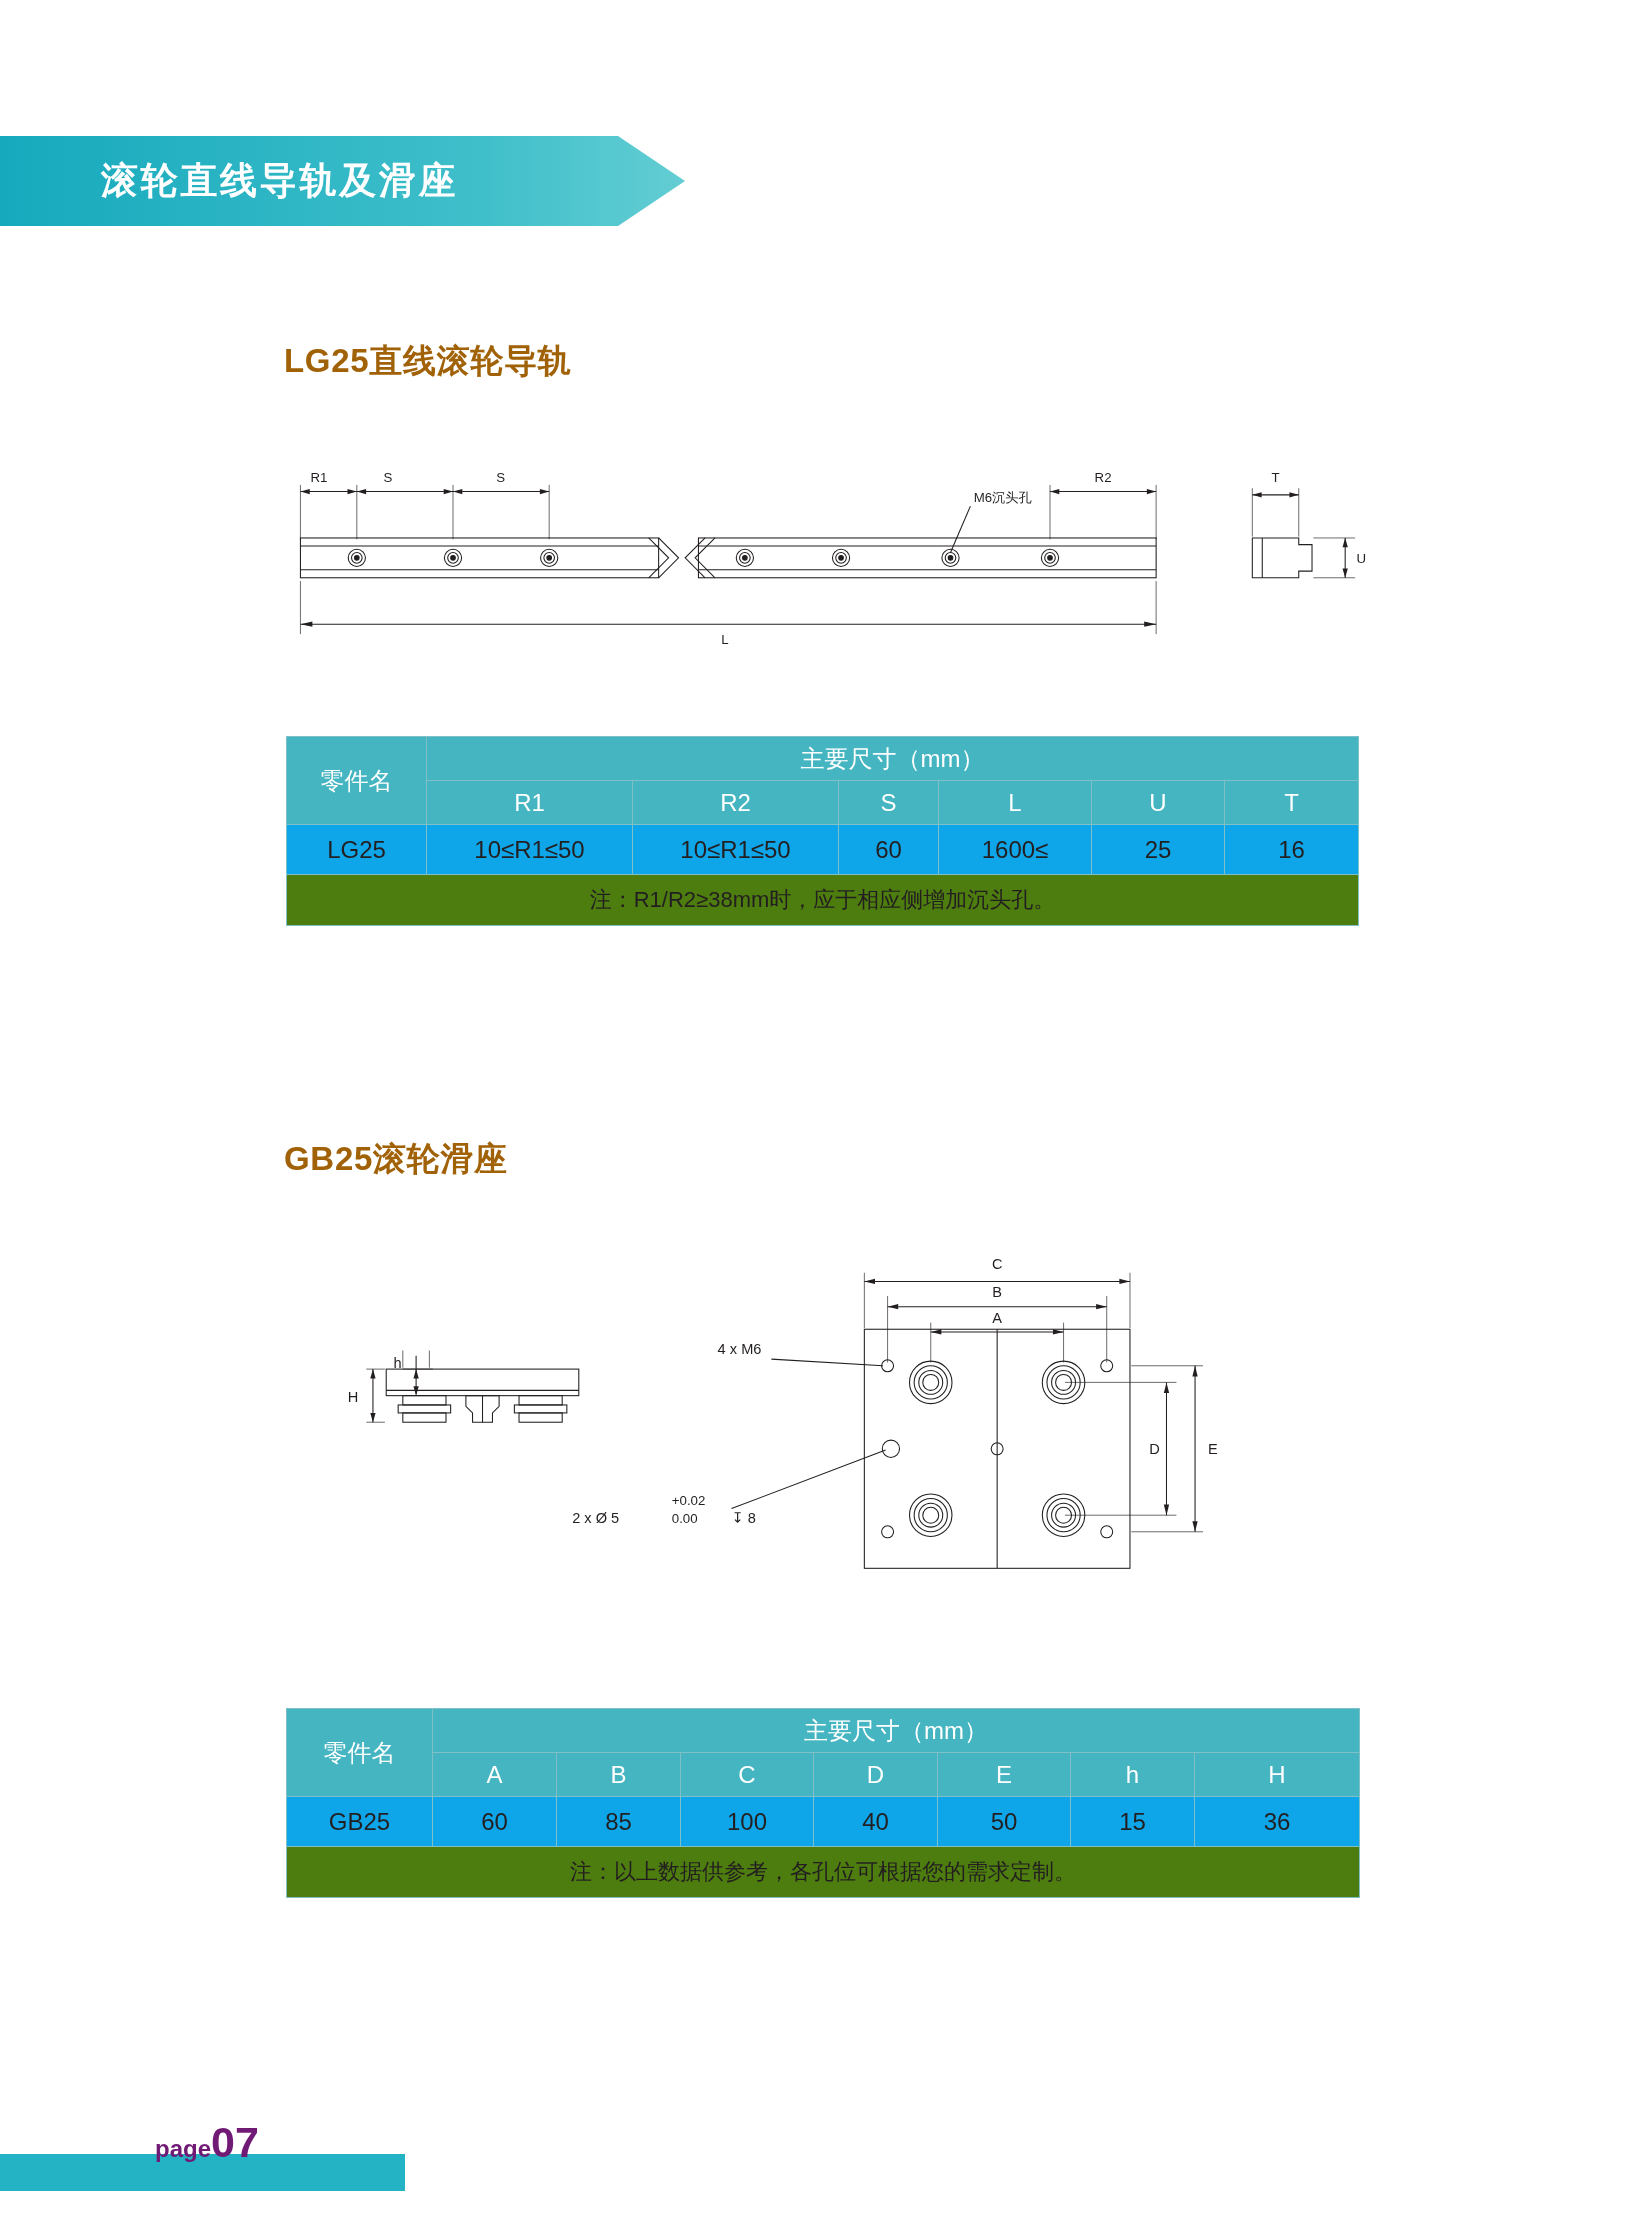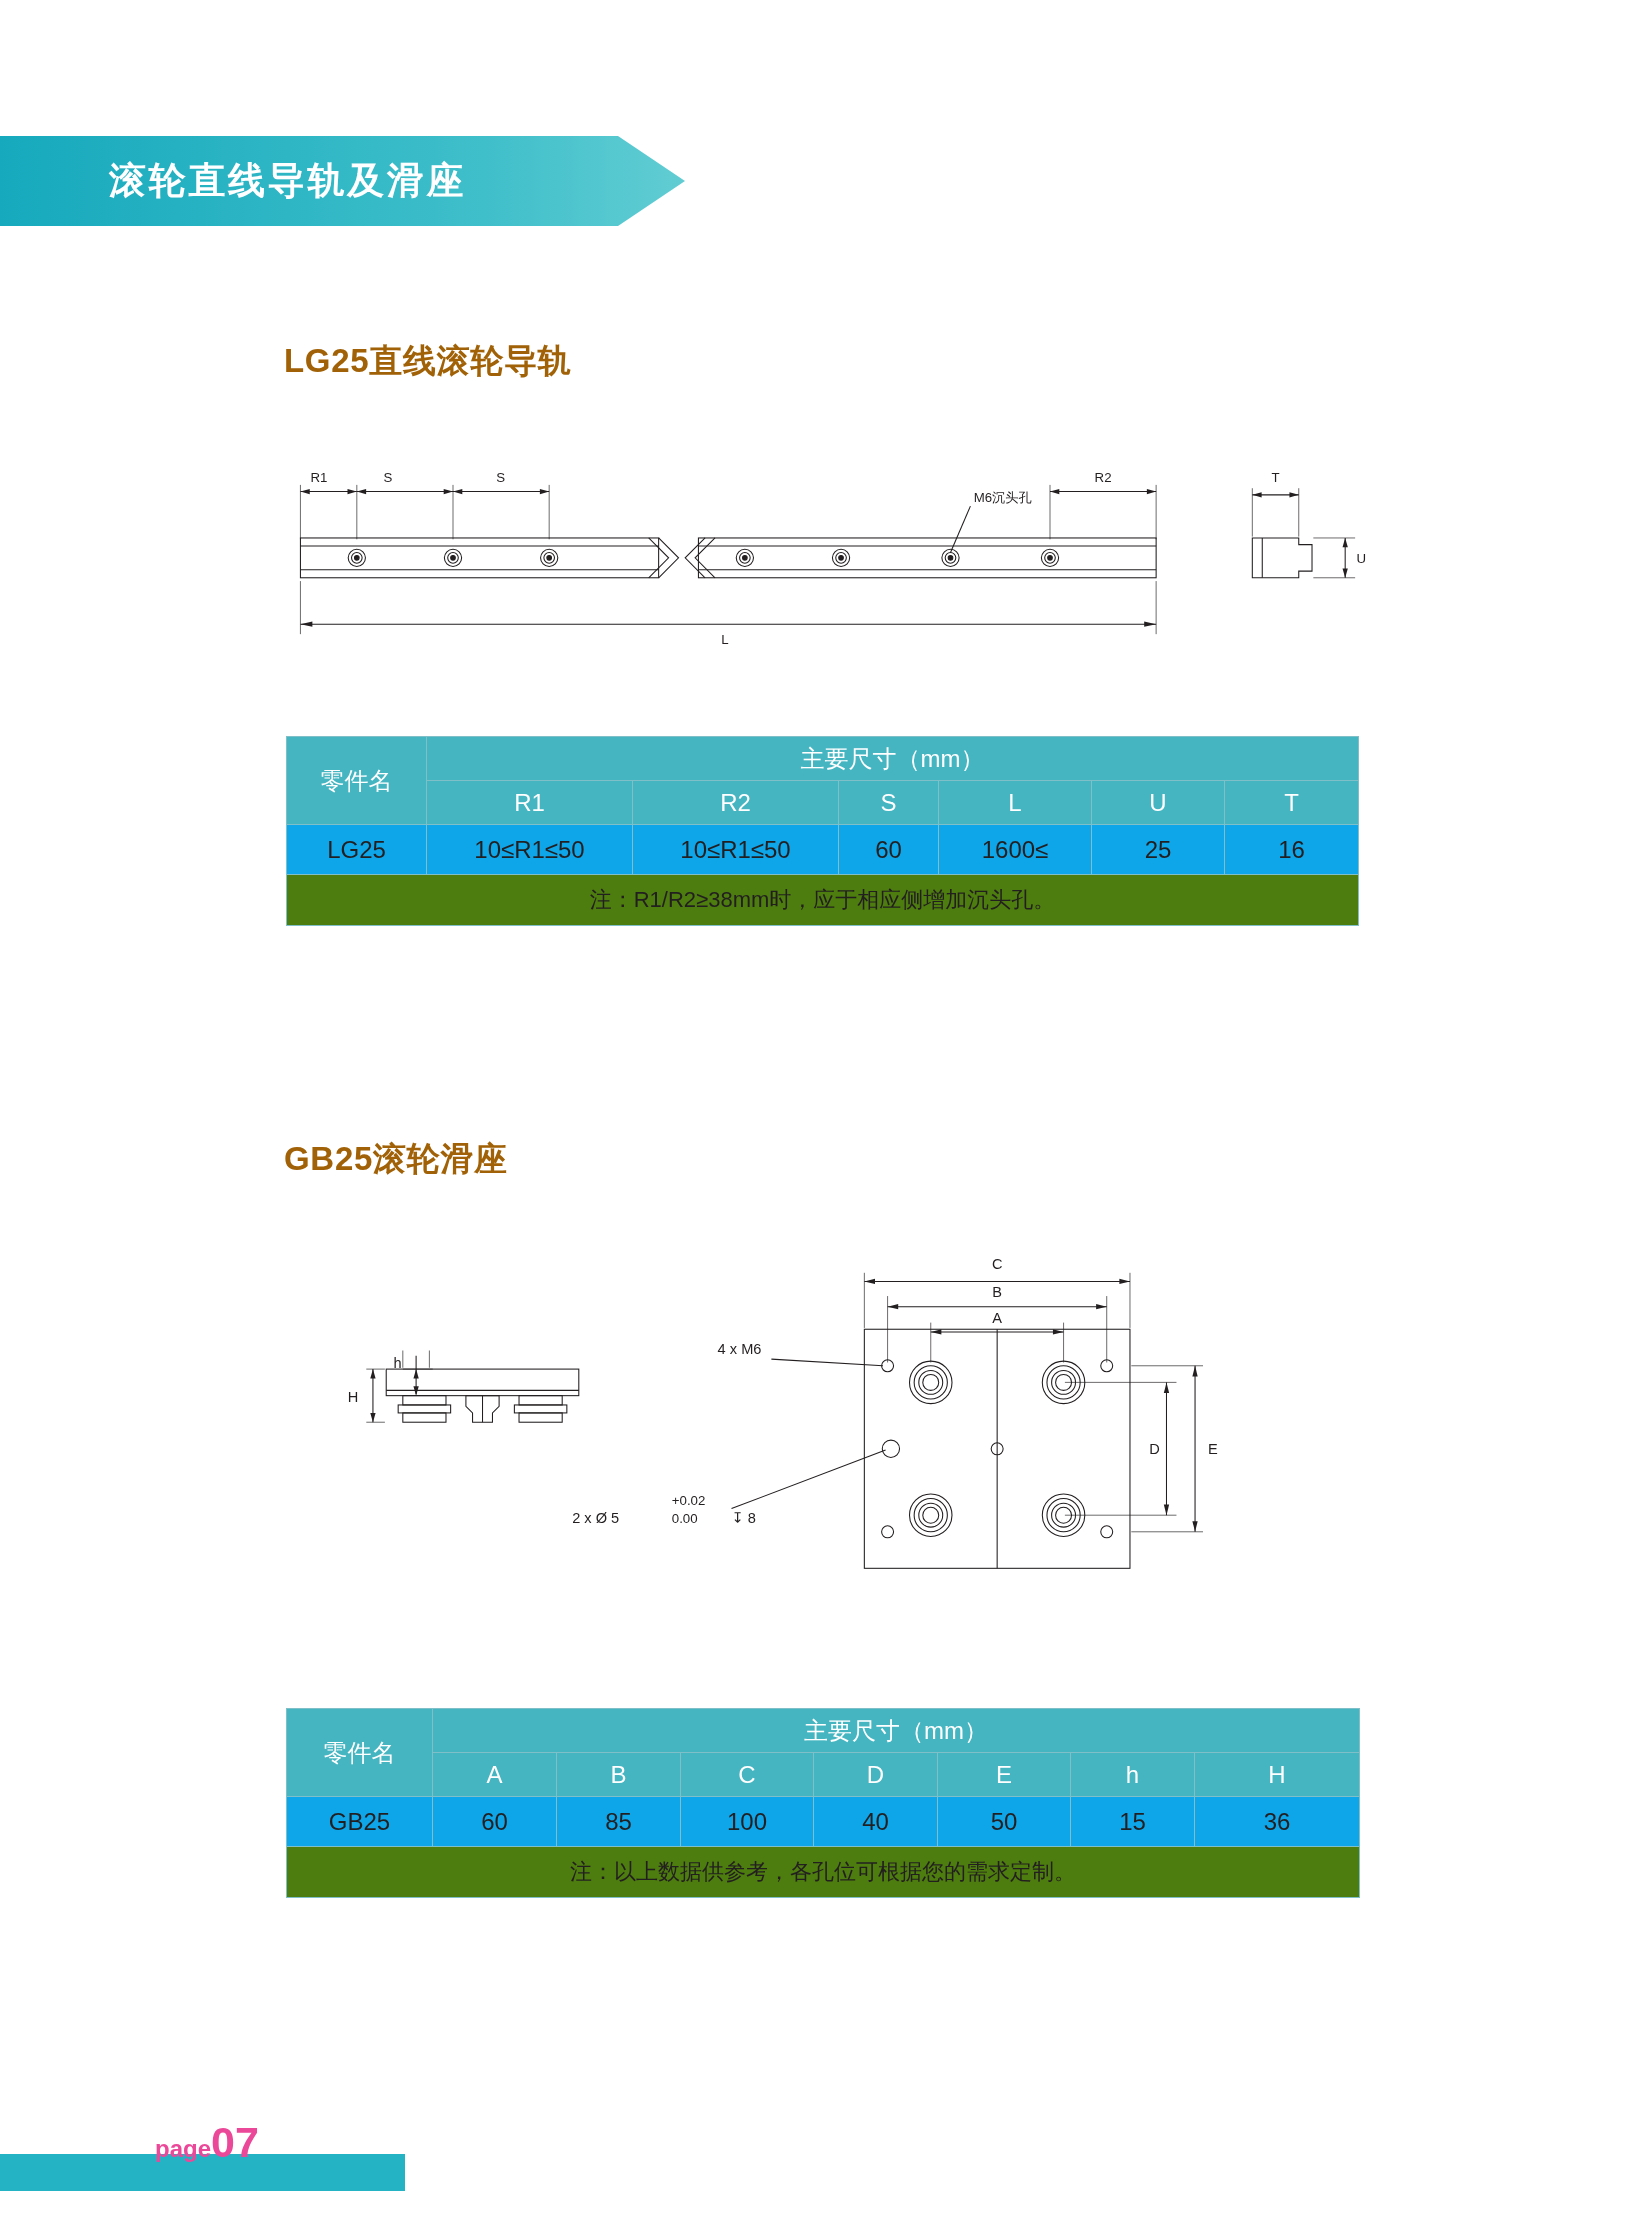--- a/index.html
+++ b/index.html
@@ -9,21 +9,21 @@
     font-family:"Liberation Sans","DejaVu Sans",sans-serif;
     position:relative;
     overflow:hidden;
   }
   
   .header-band{
     position:absolute;left:0;top:136px;
     width:685px;height:90px;
     background:linear-gradient(90deg,#16a9bd 0%,#3fbfca 70%,#63cdd3 100%);
     clip-path:polygon(0 0, 618px 0, 685px 45px, 618px 90px, 0 90px);
-    display:flex;align-items:center;padding-left:8px;
+    display:flex;align-items:center;
   }
   .header-title{
     color:#ffffff;
     font-size:37px;
     font-weight:bold;
     letter-spacing:2.7px;
     margin-left:101px;
     white-space:nowrap;
   }
   
@@ -75,21 +75,21 @@
     font-size:22px;
   }
   
   .footer-band{
     position:absolute;left:0;bottom:48px;
     width:405px;height:37px;
     background:#24b3c4;
   }
   .page-num{
     position:absolute;left:155px;bottom:72px;
-    color:#ec4899;
+    color:#701a75;
     font-size:35px;
     font-weight:bold;
     letter-spacing:0px;
     white-space:nowrap;
   }
   .page-num .pg{font-size:24px;font-weight:bold;}
   .page-num .num{font-size:43px;font-weight:bold;}
   svg text{font-family:"Liberation Sans","DejaVu Sans",sans-serif;}
 </style>
 </head>

